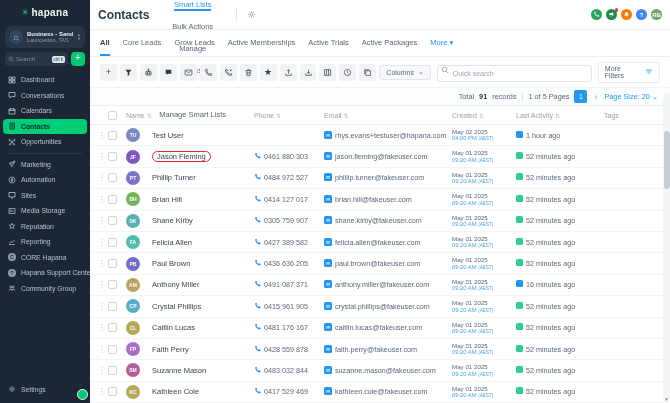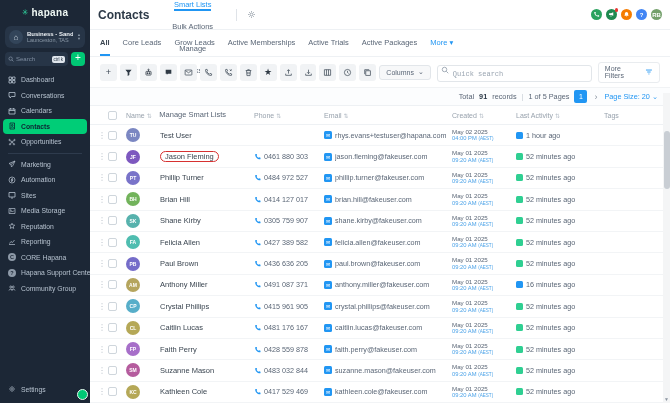--- a/index.html
+++ b/index.html
@@ -50,44 +50,44 @@
   .stab { font-size:7.5px; color:#5a6676; cursor:pointer; height:100%; display:flex; align-items:center; border-bottom:2px solid transparent; }
   .stab.active { color:#3a4550; border-bottom-color:#2196f3; font-weight:bold; }
   .stab.blue { color:#2196f3; }
 
   .toolbar { height:31px; display:flex; align-items:center; gap:3px; padding:0 10px; border-bottom:1px solid #f1f3f5; }
   .tbtn { width:17px; height:17px; border-radius:3px; background:#f1f3f5; color:#3e4a56; display:flex; align-items:center; justify-content:center; font-size:9px; cursor:pointer; }
   .tb-right { margin-left:auto; display:flex; align-items:center; gap:6px; }
   .colbtn { border:1px solid #e2e6ea; background:#f7f8f9; border-radius:3px; padding:2.5px 6px; font-size:7px; color:#5a6676; display:flex; gap:4px; align-items:center; cursor:pointer; }
   .qsearch { position:relative; }
   .qsearch svg { position:absolute; left:4px; top:4px; }
-  .qsearch input { width:155px; height:17px; border:1px solid #e2e6ea; border-radius:3px; font-size:7px; color:#5a6676; padding:0 4px 0 15px; outline:0; font-family:Liberation Mono, monospace; }
+  .qsearch input { width:155px; height:17px; border:1px solid #e2e6ea; border-radius:3px; font-size:7px; color:#5a6676; padding:0 4px 0 15px; outline:0; font-family:Liberation Sans, sans-serif; }
   .qsearch input::placeholder { color:#9aa5b1; }
   .mfbtn { border:1px solid #e9ecef; background:#fff; border-radius:3px; padding:2.5px 6px; font-size:7px; color:#5a6676; display:flex; gap:4px; align-items:center; cursor:pointer; }
 
   .recrow { height:18px; display:flex; align-items:center; justify-content:flex-end; gap:5px; padding:0 12px; border-bottom:1px solid #eef1f4; background:#fcfdfe; font-size:7.3px; color:#5a6676; }
   .recrow b { color:#2d3a48; }
   .recdiv { color:#c5ccd3; }
   .pgbox { width:13px; height:13px; background:#2196f3; color:#fff; border-radius:2px; font-size:7px; display:flex; align-items:center; justify-content:center; cursor:pointer; }
   .pgnext { color:#8a94a0; font-size:9px; cursor:pointer; padding:0 2px; }
   .pgsize { color:#2196f3; cursor:pointer; display:flex; gap:2px; }
 
   .grid { display:grid; grid-template-columns:12px 18px 128px 70px 128px 64px 88px 1fr; align-items:center; padding:0 6px; }
   .thead { height:19px; border-bottom:1px solid #eef1f4; font-size:7px; color:#98a2ad; }
   .thead .hcell { display:flex; align-items:center; gap:2px; cursor:pointer; }
   .sorticon { font-size:6px; color:#b7bfc8; }
   .tbody { flex:1; overflow:hidden; }
   .row { height:21.4px; border-bottom:1px solid #f2f4f6; cursor:pointer; }
   .kebab { color:#b3bcc5; font-size:8px; text-align:center; cursor:pointer; }
   .cb { width:9px; height:9px; border:1px solid #cfd6dc; border-radius:2px; background:#fff; cursor:pointer; }
-  .namecell { display:flex; align-items:center; gap:20px; min-width:0; }
+  .namecell { display:flex; align-items:center; gap:12px; min-width:0; }
   .avatar { width:14px; height:14px; border-radius:50%; color:#fff; font-size:5px; font-weight:bold; display:flex; align-items:center; justify-content:center; flex-shrink:0; }
   .cname { font-size:7.5px; color:#3a4550; white-space:nowrap; }
   .cname.highlighted { border:1px solid #d63131; border-radius:8px; padding:0 4px; }
-  .cellflex { display:flex; align-items:center; gap:3px; min-width:0; }
+  .cellflex { display:flex; gap:3px; min-width:0; }
   .celltext { font-size:7.2px; color:#5a6676; white-space:nowrap; overflow:hidden; text-overflow:ellipsis; }
   .mailicon { width:8px; height:8px; background:#2196f3; border-radius:1.5px; color:#fff; font-size:5px; display:flex; align-items:center; justify-content:center; flex-shrink:0; }
   .createdcell { display:flex; flex-direction:column; line-height:1.2; }
   .cdate { font-size:6.2px; color:#5a6676; }
   .ctime { font-size:5.8px; color:#4da3e8; }
   .ctime .tz { font-size:4.6px; }
   .acticon { width:7px; height:7px; border-radius:1.5px; flex-shrink:0; }
 
   .scrollbar { position:absolute; top:93px; bottom:0; right:0; width:7px; background:#f4f5f6; }
   .sthumb { position:absolute; top:38px; right:0.5px; width:6px; height:58px; border-radius:3px; background:#c9ced4; cursor:grab; }

